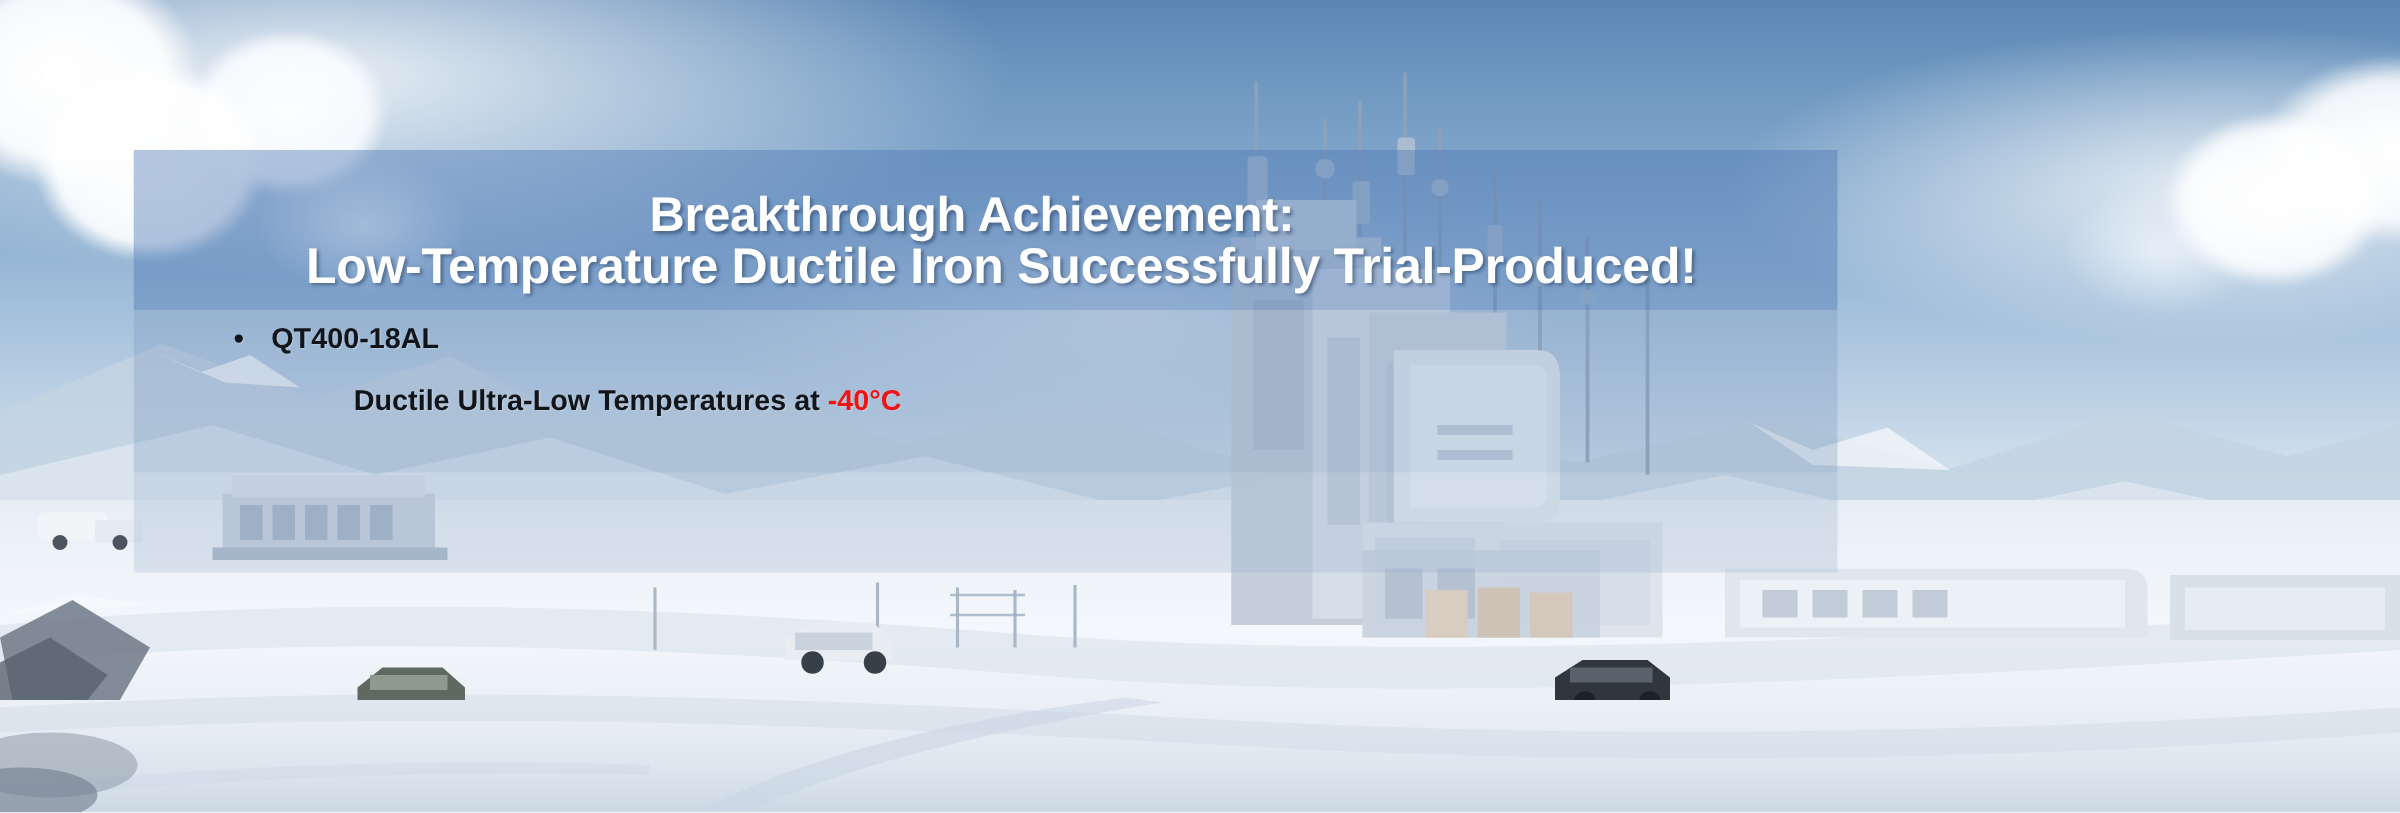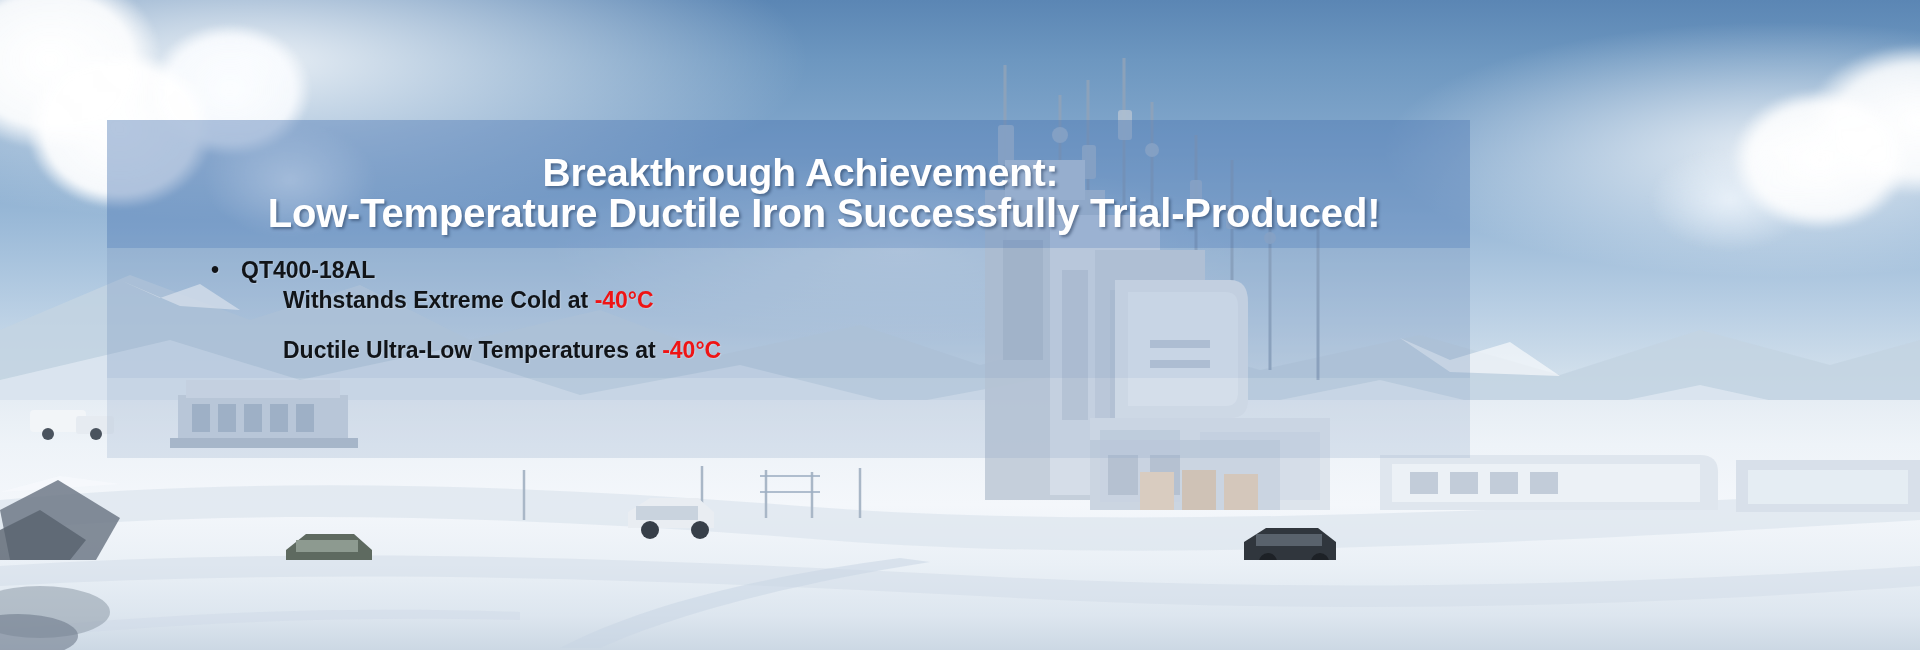--- a/index.html
+++ b/index.html
@@ -86,21 +86,21 @@
   }
   .overlay-bottom {
     position: absolute;
     left: 107px; top: 378px; width: 1363px; height: 80px;
     background: rgba(145,170,200,0.26);
   }
 
   
   .headline {
     position: absolute;
-    left: 119px; top: 152px; width: 1363px;
+    left: 96px; top: 152px; width: 1363px;
     text-align: center;
     color: #ffffff;
     font-weight: bold;
     font-size: 39px;
     line-height: 41px;
     letter-spacing: -0.2px;
     text-shadow: 2px 2px 3px rgba(20,40,70,0.45);
     white-space: nowrap;
   }
   .headline .line2 { font-size: 40px; padding-left: 47px; }
@@ -108,21 +108,21 @@
   .bullets {
     position: absolute;
     left: 107px; top: 255px; width: 1363px;
     color: #111418;
     font-weight: bold;
   }
   .bullet-block { margin-bottom: 20px; }
   .bullet-grade {
     font-size: 23px;
     line-height: 30px;
-    padding-left: 104px;
+    padding-left: 80px;
     text-shadow: 1px 1px 1px rgba(255,255,255,0.25);
   }
   .bullet-dot {
     display: inline-block;
     width: 30px;
   }
   .bullet-desc {
     font-size: 23px;
     line-height: 30px;
     padding-left: 176px;
@@ -289,23 +289,20 @@
     <div class="line1">Breakthrough Achievement:</div>
     <div class="line2">Low-Temperature Ductile Iron Successfully Trial-Produced!</div>
   </div>
 
   <div class="bullets">
 
     <div class="bullet-block">
       <div class="bullet-grade">
         <span class="bullet-dot">•</span><span>QT400-18AL</span>
       </div>
-      <div class="bullet-desc">
-        <span>Withstands Extreme Cold at </span><span class="temp">-40°C</span>
-      </div>
     </div>
 
     <div class="bullet-block">
       <div class="bullet-desc">
         <span>Ductile Ultra-Low Temperatures at </span><span class="temp">-40°C</span>
       </div>
     </div>
 
   </div>
 </div>

